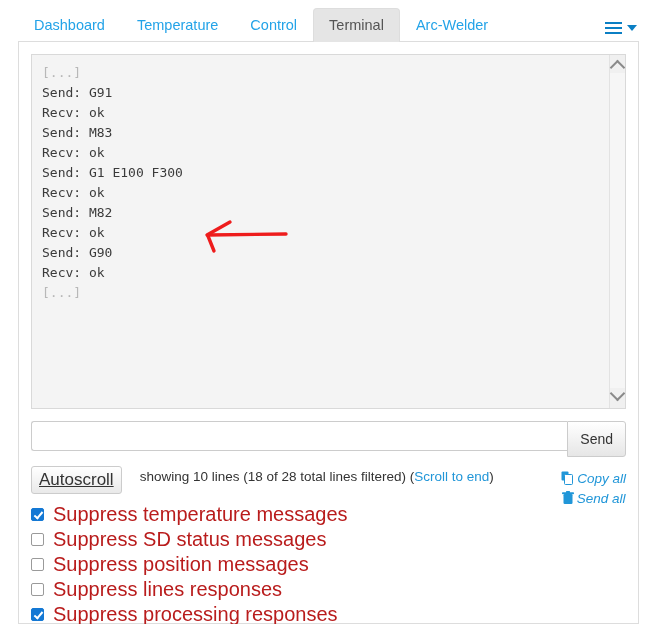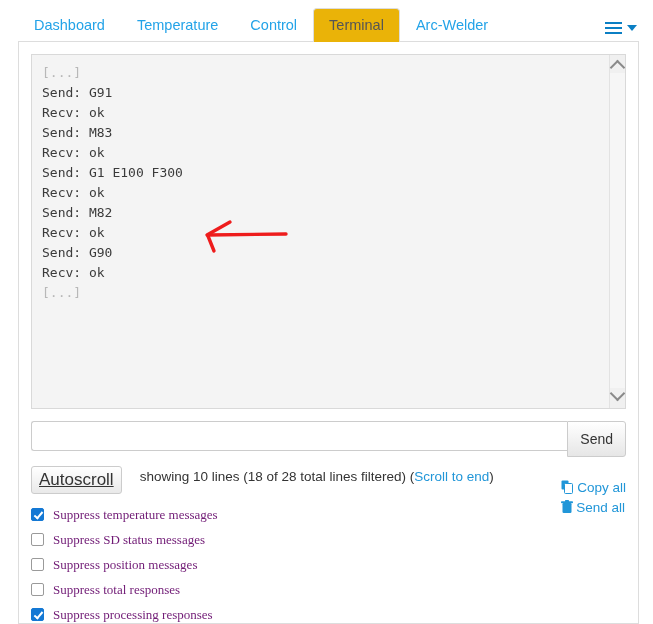--- a/index.html
+++ b/index.html
@@ -44,21 +44,21 @@
     color: #23a3e8;
     cursor: pointer;
     border: 1px solid transparent;
     border-bottom: none;
     border-radius: 4px 4px 0 0;
     white-space: nowrap;
     background: transparent;
   }
   .tab.active {
     color: #555555;
-    background: #eab308;
+    background: #e5e5e5;
     border-color: #dddddd;
     cursor: default;
   }
   .tab.active::after {
     content: "";
     position: absolute;
     left: 0;
     right: 0;
     bottom: -1px;
     height: 1px;
@@ -215,23 +215,24 @@
     margin-left: 18px;
     font-size: 13.5px;
     color: #333333;
     padding-top: 3px;
   }
   .status-text a { color: #2196d8; text-decoration: none; cursor: pointer; }
 
   .actions {
     position: absolute;
     right: 0;
-    top: 12px;
-    text-align: left;
+    top: 3px;
+    text-align: center;
     line-height: 20px;
+    font-style: italic;
   }
   .action-link {
     display: block;
     color: #2196d8;
     font-size: 13.5px;
     cursor: pointer;
     white-space: nowrap;
   }
   .action-link svg { vertical-align: -2px; margin-right: 3px; }
 
@@ -262,21 +263,21 @@
     content: "";
     position: absolute;
     left: 4px;
     top: 0.5px;
     width: 3px;
     height: 7px;
     border-right: 2px solid #ffffff;
     border-bottom: 2px solid #ffffff;
     transform: rotate(40deg);
   }
-  .check-label { font-size: 13px; color: #701a75; font-family: Liberation Serif, serif; }
+  .check-label { font-size: 20px; color: #b91c1c; }
 
   .advanced {
     margin-top: 8px;
     font-size: 12.5px;
     color: #999999;
     cursor: pointer;
     display: flex;
     align-items: center;
     gap: 5px;
   }
@@ -357,21 +358,21 @@
       <div class="check-row">
         <span class="box"></span>
         <span class="check-label">Suppress SD status messages</span>
       </div>
       <div class="check-row">
         <span class="box"></span>
         <span class="check-label">Suppress position messages</span>
       </div>
       <div class="check-row">
         <span class="box"></span>
-        <span class="check-label">Suppress total responses</span>
+        <span class="check-label">Suppress lines responses</span>
       </div>
       <div class="check-row">
         <span class="box checked"></span>
         <span class="check-label">Suppress processing responses</span>
       </div>
     </div>
 
   <div class="advanced">
 
     <span>Advanced options</span>

